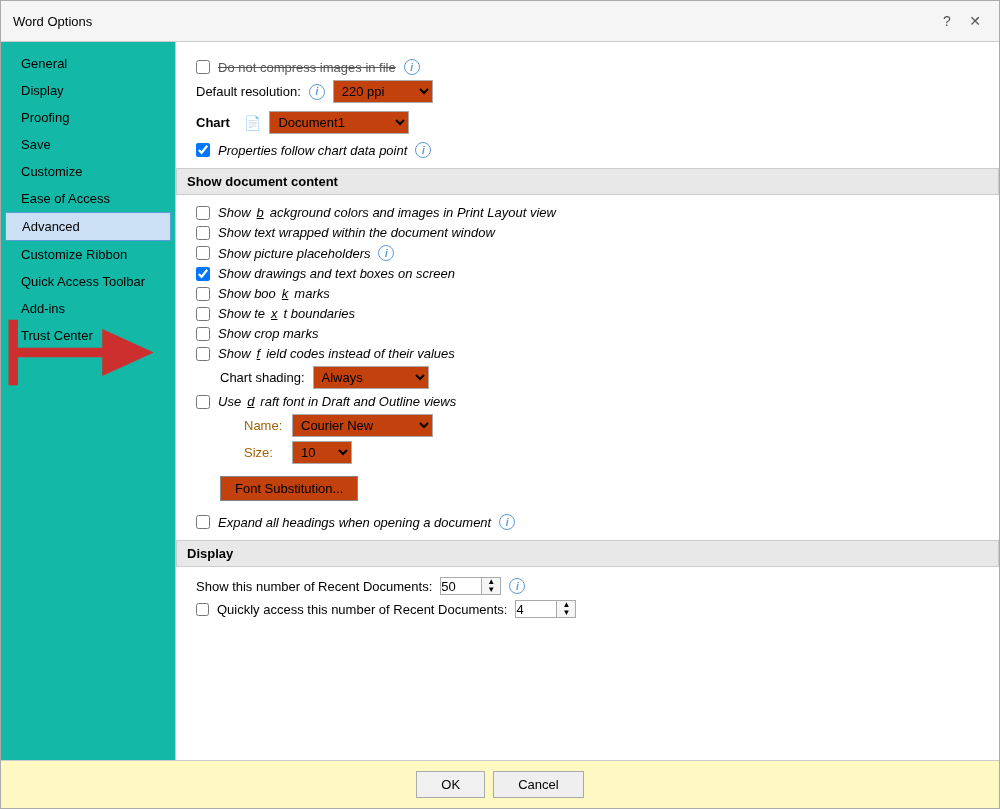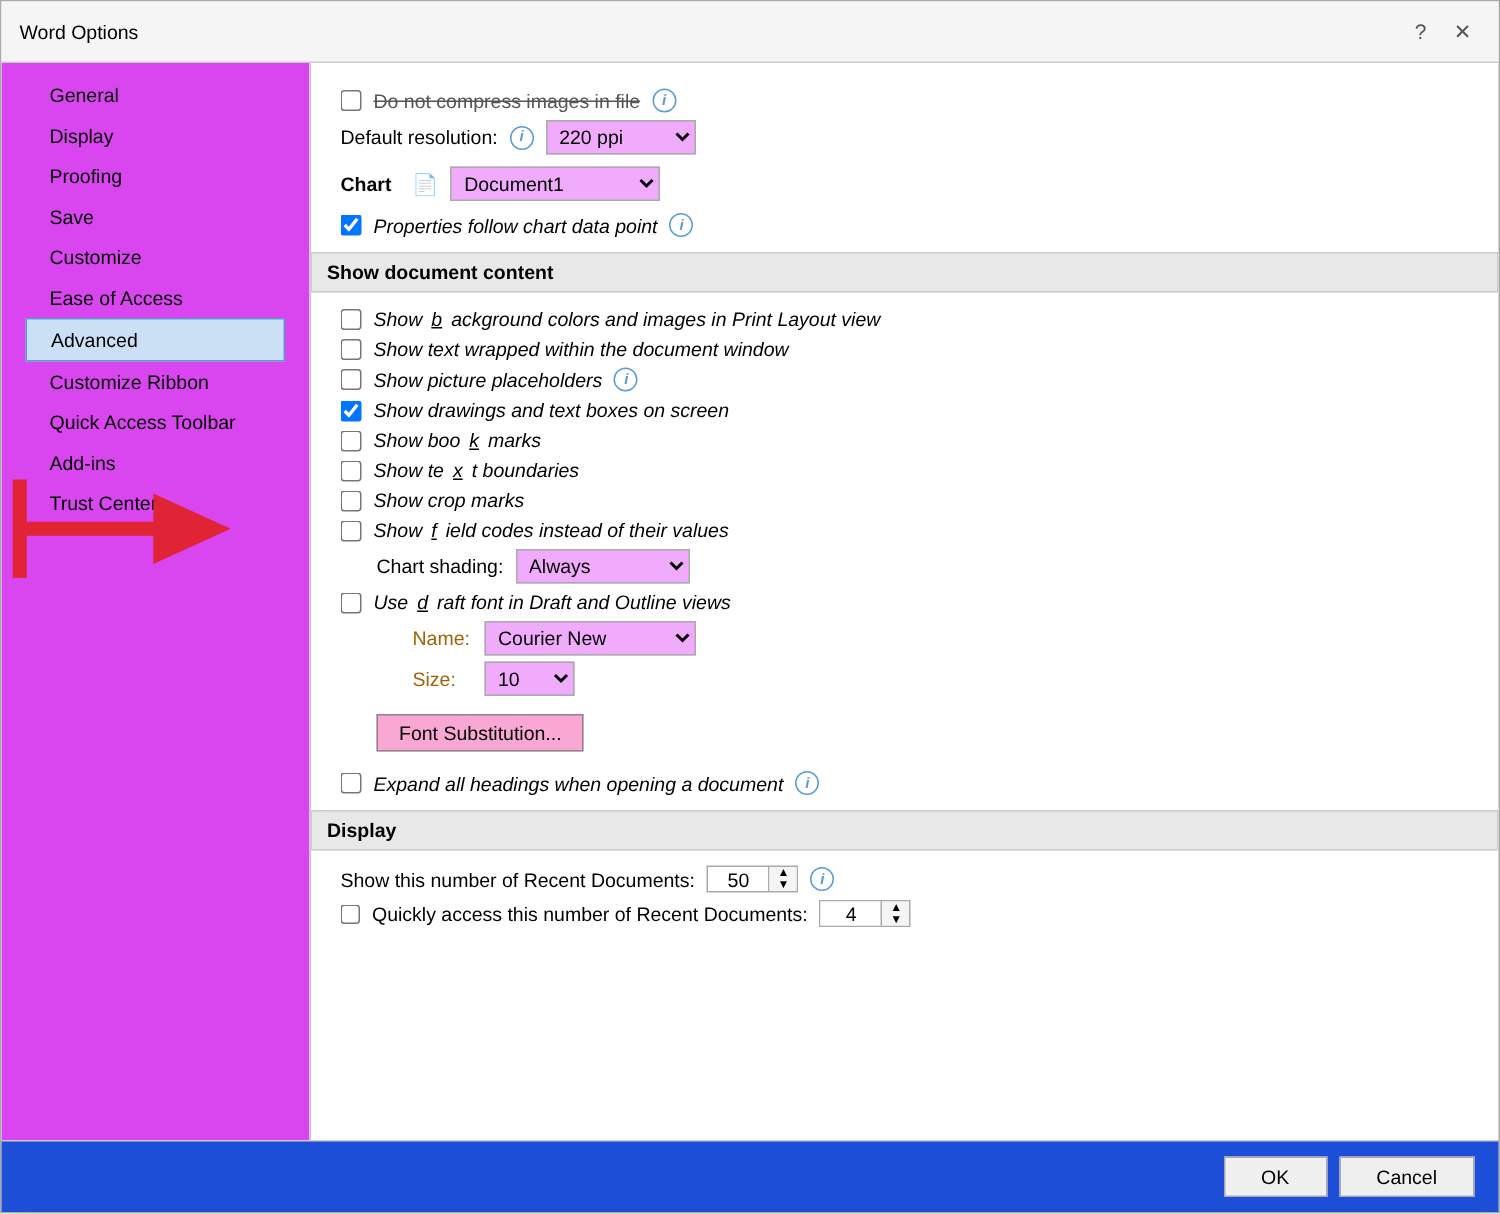--- a/index.html
+++ b/index.html
@@ -50,24 +50,24 @@
       justify-content: center;
       color: #555;
     }
     .dialog-body {
       display: flex;
       flex: 1;
       overflow: hidden;
     }
     
     .sidebar {
-      width: 206px;
-      background: #d946ef;
+      width: 175px;
+      background: #14b8a6;
       border-right: 1px solid #ccc;
-      padding: 8px 16px;
+      padding: 8px 4px;
       flex-shrink: 0;
     }
     .sidebar-item {
       padding: 6px 16px;
       cursor: pointer;
       color: #000;
       font-size: 13px;
     }
     .sidebar-item.active {
       background: #cce0f5;
@@ -116,21 +116,21 @@
       cursor: pointer;
       font-style: italic;
     }
     .row input[type="checkbox"] {
       width: 14px;
       height: 14px;
       cursor: pointer;
     }
     select {
       border: 1px solid #aaa;
-      background: #f0abfc;
+      background: #c2410c;
       padding: 2px 4px;
       font-size: 13px;
       cursor: pointer;
     }
     .info-icon {
       display: inline-flex;
       align-items: center;
       justify-content: center;
       width: 16px;
       height: 16px;
@@ -163,21 +163,21 @@
       font-size: 14px;
     }
     .field-shading-row {
       display: flex;
       align-items: center;
       gap: 8px;
       margin: 5px 0;
       margin-left: 24px;
     }
     .font-substitution-btn {
-      background: #f9a8d4;
+      background: #c2410c;
       border: 1px solid #888;
       padding: 4px 14px;
       font-size: 13px;
       cursor: pointer;
       margin: 8px 0;
       margin-left: 24px;
     }
     .name-row, .size-row {
       display: flex;
       align-items: center;
@@ -187,23 +187,23 @@
     }
     .name-label, .size-label {
       min-width: 40px;
       color: #a16207;
     }
     
     .dialog-footer {
       border-top: 1px solid #ccc;
       padding: 10px 16px;
       display: flex;
-      justify-content: flex-end;
-      gap: 8px;
-      background: #1d4ed8;
+      justify-content: center;
+      gap: 8px;
+      background: #fef9c3;
     }
     .footer-btn {
       padding: 5px 24px;
       font-size: 13px;
       cursor: pointer;
       border: 1px solid #aaa;
     }
     .footer-btn.ok {
       background: #f0f0f0;
     }
@@ -223,21 +223,20 @@
       margin: 5px 0;
     }
     .stepper {
       display: flex;
       align-items: stretch;
       border: 1px solid #aaa;
     }
     .stepper input {
       width: 40px;
       border: none;
-      text-align: center;
       outline: none;
       font-size: 13px;
     }
     .stepper-btns {
       display: flex;
       flex-direction: column;
       border-left: 1px solid #aaa;
     }
     .stepper-btn {
       width: 18px;

